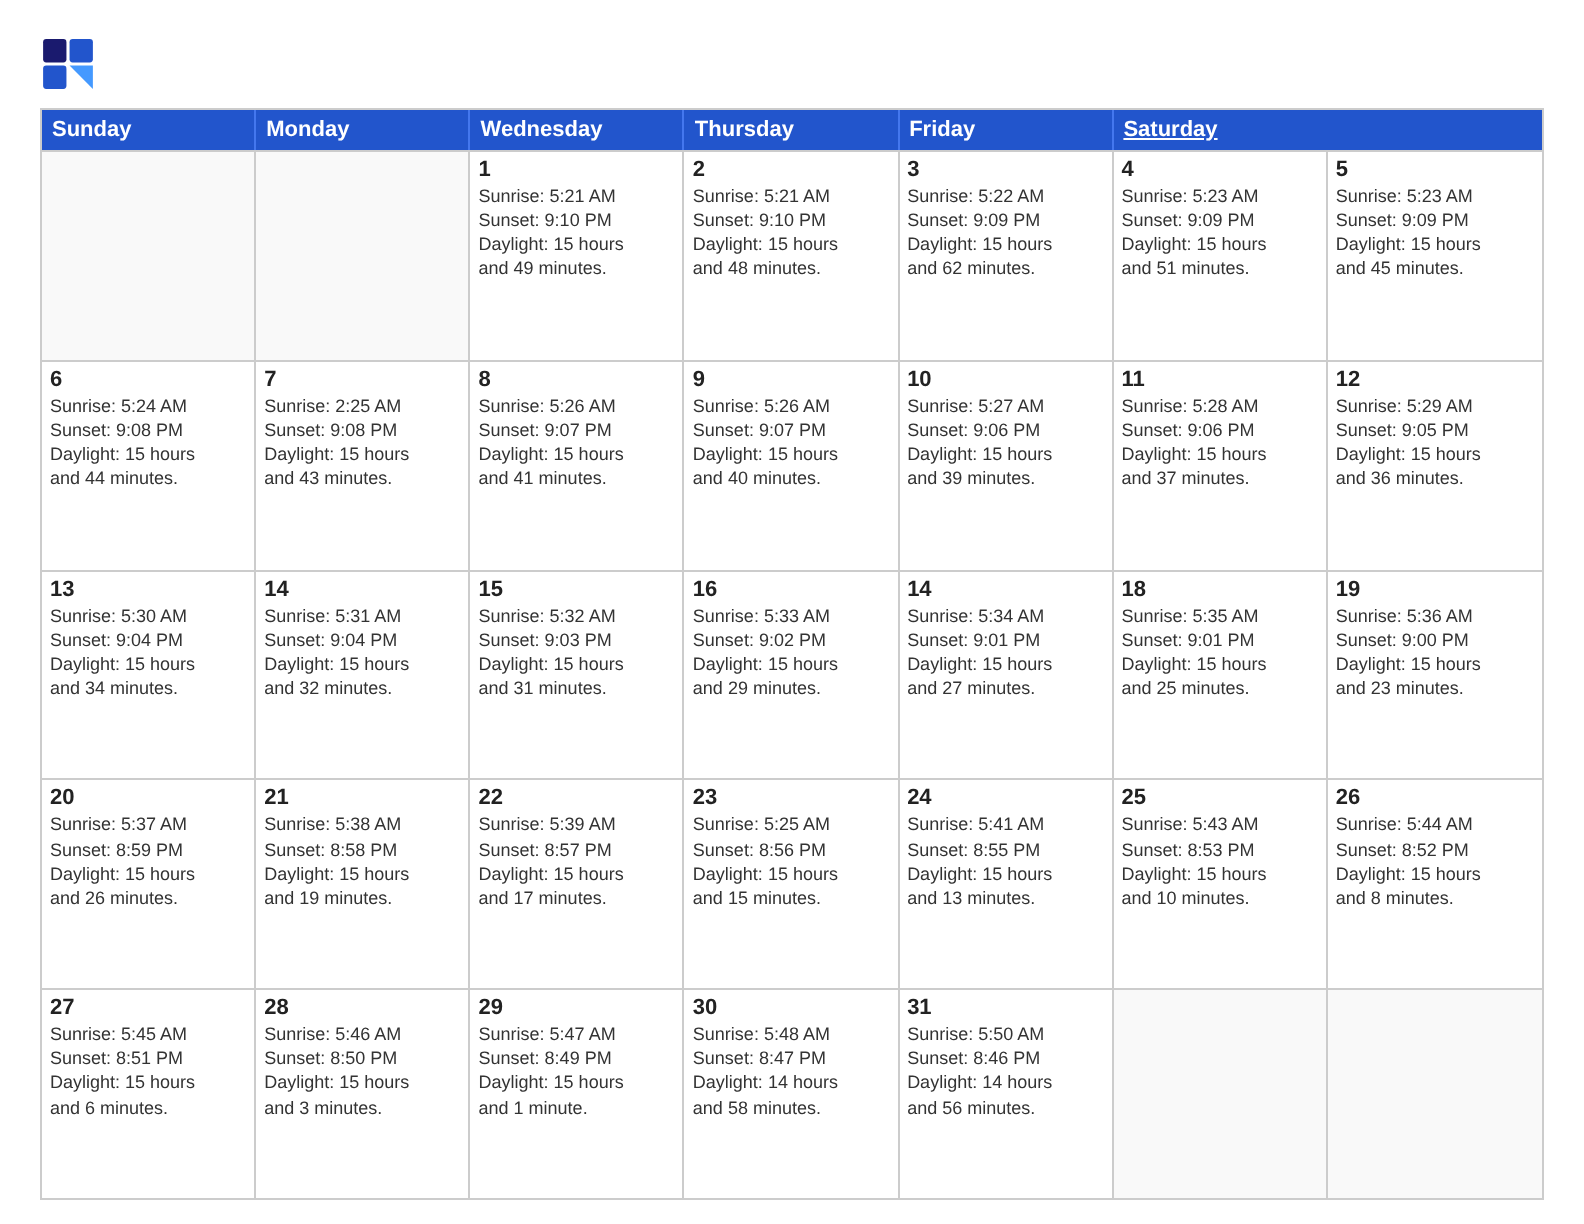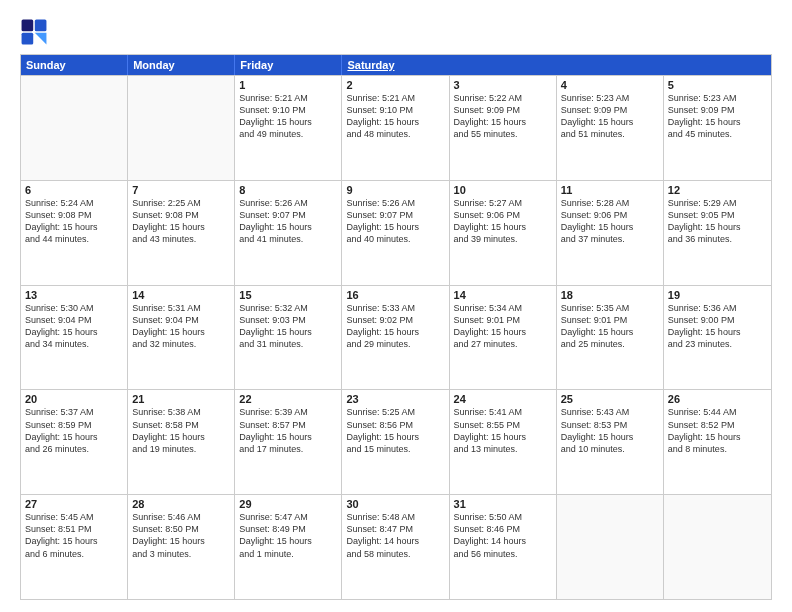--- a/index.html
+++ b/index.html
@@ -124,20 +124,22 @@
     <div class="title-area">
       <div class="main-title"></div>
       <div class="subtitle"></div>
     </div>
   </div>
 
   <div class="calendar">
     <div class="cal-header" id="cal-header">
         <div class="cal-header-cell">Sunday</div>
         <div class="cal-header-cell">Monday</div>
+        <div class="cal-header-cell">Wednesday</div>
+        <div class="cal-header-cell">Thursday</div>
         <div class="cal-header-cell">Friday</div>
         <div class="cal-header-cell">Saturday</div>
       </div>
     <div class="cal-body" id="cal-body">
         <div class="cal-row">
           <div class="cal-cell empty"></div>
           <div class="cal-cell empty"></div>
           <div class="cal-cell">
             <div class="day-num">1</div>
             <div class="cell-line">Sunrise: 5:21 AM</div>
@@ -150,21 +152,21 @@
             <div class="cell-line">Sunrise: 5:21 AM</div>
             <div class="cell-line">Sunset: 9:10 PM</div>
             <div class="cell-line">Daylight: 15 hours</div>
             <div class="cell-line">and 48 minutes.</div>
           </div>
           <div class="cal-cell">
             <div class="day-num">3</div>
             <div class="cell-line">Sunrise: 5:22 AM</div>
             <div class="cell-line">Sunset: 9:09 PM</div>
             <div class="cell-line">Daylight: 15 hours</div>
-            <div class="cell-line">and 55 minutes.</div>
+            <div class="cell-line">and 62 minutes.</div>
           </div>
           <div class="cal-cell">
             <div class="day-num">4</div>
             <div class="cell-line">Sunrise: 5:23 AM</div>
             <div class="cell-line">Sunset: 9:09 PM</div>
             <div class="cell-line">Daylight: 15 hours</div>
             <div class="cell-line">and 51 minutes.</div>
           </div>
           <div class="cal-cell">
             <div class="day-num">5</div>

